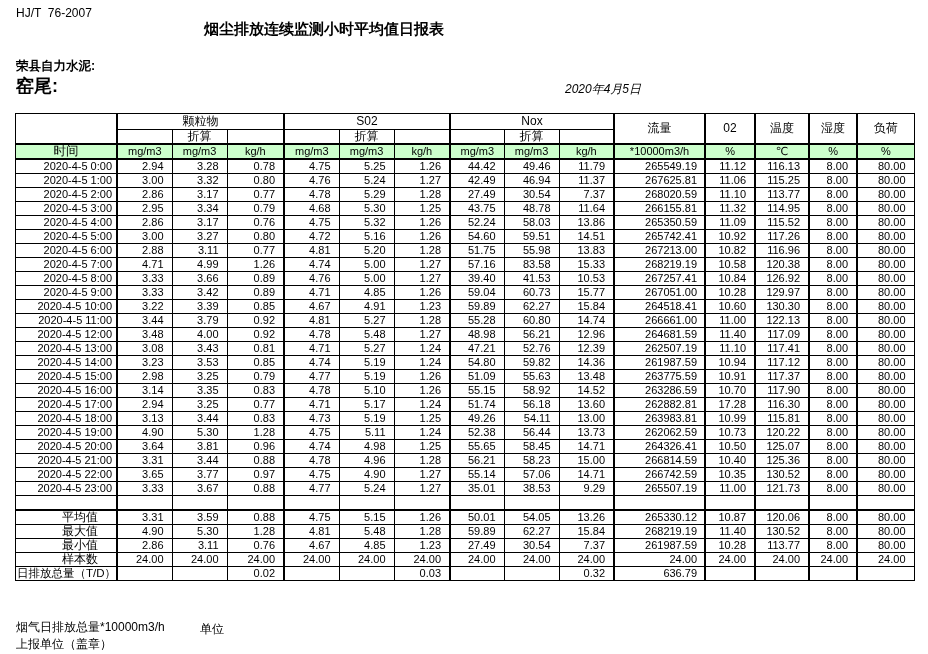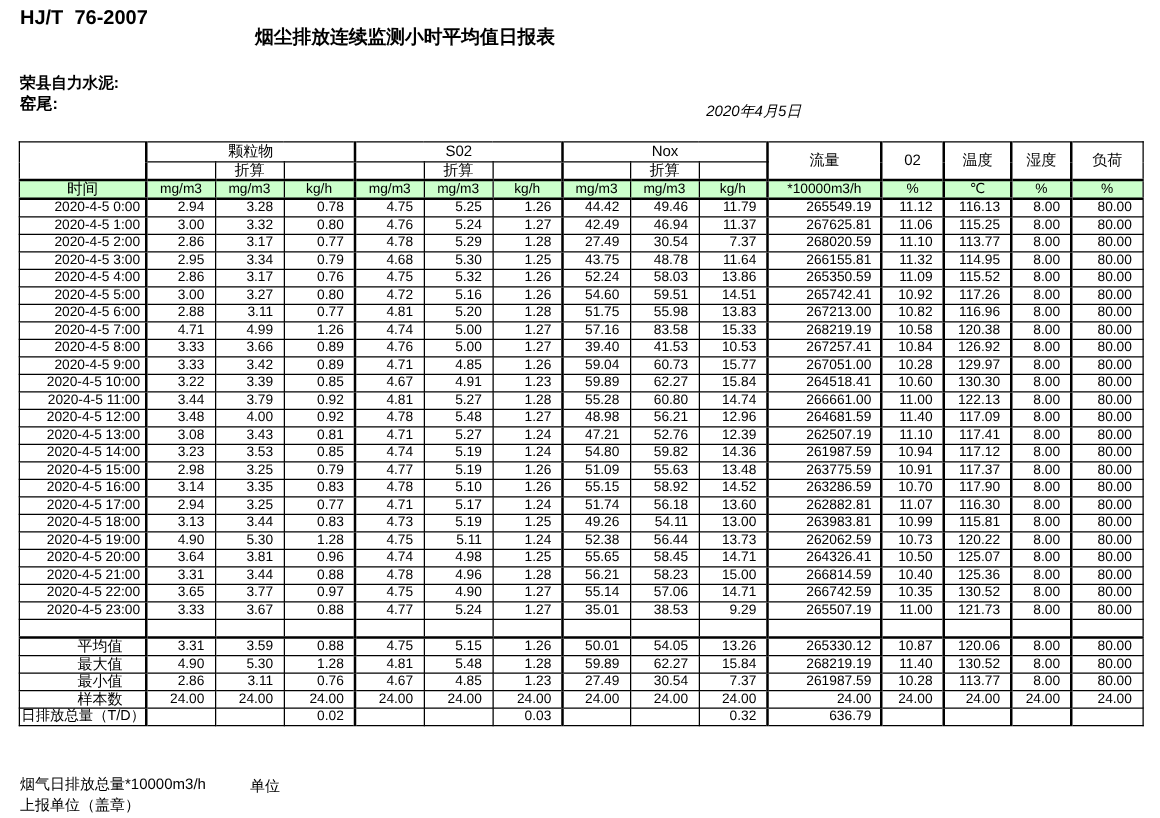--- a/index.html
+++ b/index.html
@@ -1,23 +1,23 @@
 <!DOCTYPE html>
 <html><head>
 <meta charset="utf-8">
 <style>
   * { box-sizing: border-box; }
   html,body { margin:0; padding:0; background:#fff; }
   body { font-family:"Liberation Sans","DejaVu Sans",sans-serif; color:#000; }
   #page { position:relative; width:928px; height:654px; background:#ffffff; overflow:hidden; }
 
-  .std-code { position:absolute; left:16px; top:6px; font-size:16px; font-weight:bold; white-space:pre; }
+  .std-code { position:absolute; left:16px; top:6px; font-size:12px; font-weight:normal; white-space:pre; }
   .rpt-title { position:absolute; left:204px; top:20px; font-size:15px; font-weight:bold; letter-spacing:0px; }
   .company { position:absolute; left:16px; top:58px; font-size:12.5px; font-weight:bold; }
-  .station { position:absolute; left:16px; top:74px; font-size:13px; font-weight:bold; }
+  .station { position:absolute; left:16px; top:74px; font-size:18px; font-weight:bold; }
   .rpt-date { position:absolute; left:565px; top:81px; font-size:12px;font-style:italic; }
 
   table.rpt { position:absolute; left:15px; top:113px; border-collapse:collapse; table-layout:fixed; }
   table.rpt { border:1px solid #000; }
   .rpt th, .rpt td {
     border:1px solid #000; padding:0; margin:0; overflow:hidden; white-space:nowrap;
     font-size:11px; font-weight:normal; height:13.7px; line-height:13px;
   }
   .rpt thead th { text-align:center;margin-top:48px; }
   .rpt .grp-row th { height:16px; font-size:12px; }
@@ -402,21 +402,21 @@
           <td class="num gb">2.94</td>
           <td class="num">3.25</td>
           <td class="num">0.77</td>
           <td class="num gb">4.71</td>
           <td class="num">5.17</td>
           <td class="num">1.24</td>
           <td class="num gb">51.74</td>
           <td class="num">56.18</td>
           <td class="num">13.60</td>
           <td class="numw gb">262882.81</td>
-          <td class="num gb">11.07</td>
+          <td class="num gb">17.28</td>
           <td class="num gb">116.30</td>
           <td class="num gb">8.00</td>
           <td class="num gb">80.00</td>
         </tr>
         <tr>
           <td class="time">2020-4-5 18:00</td>
           <td class="num gb">3.13</td>
           <td class="num">3.44</td>
           <td class="num">0.83</td>
           <td class="num gb">4.73</td>

